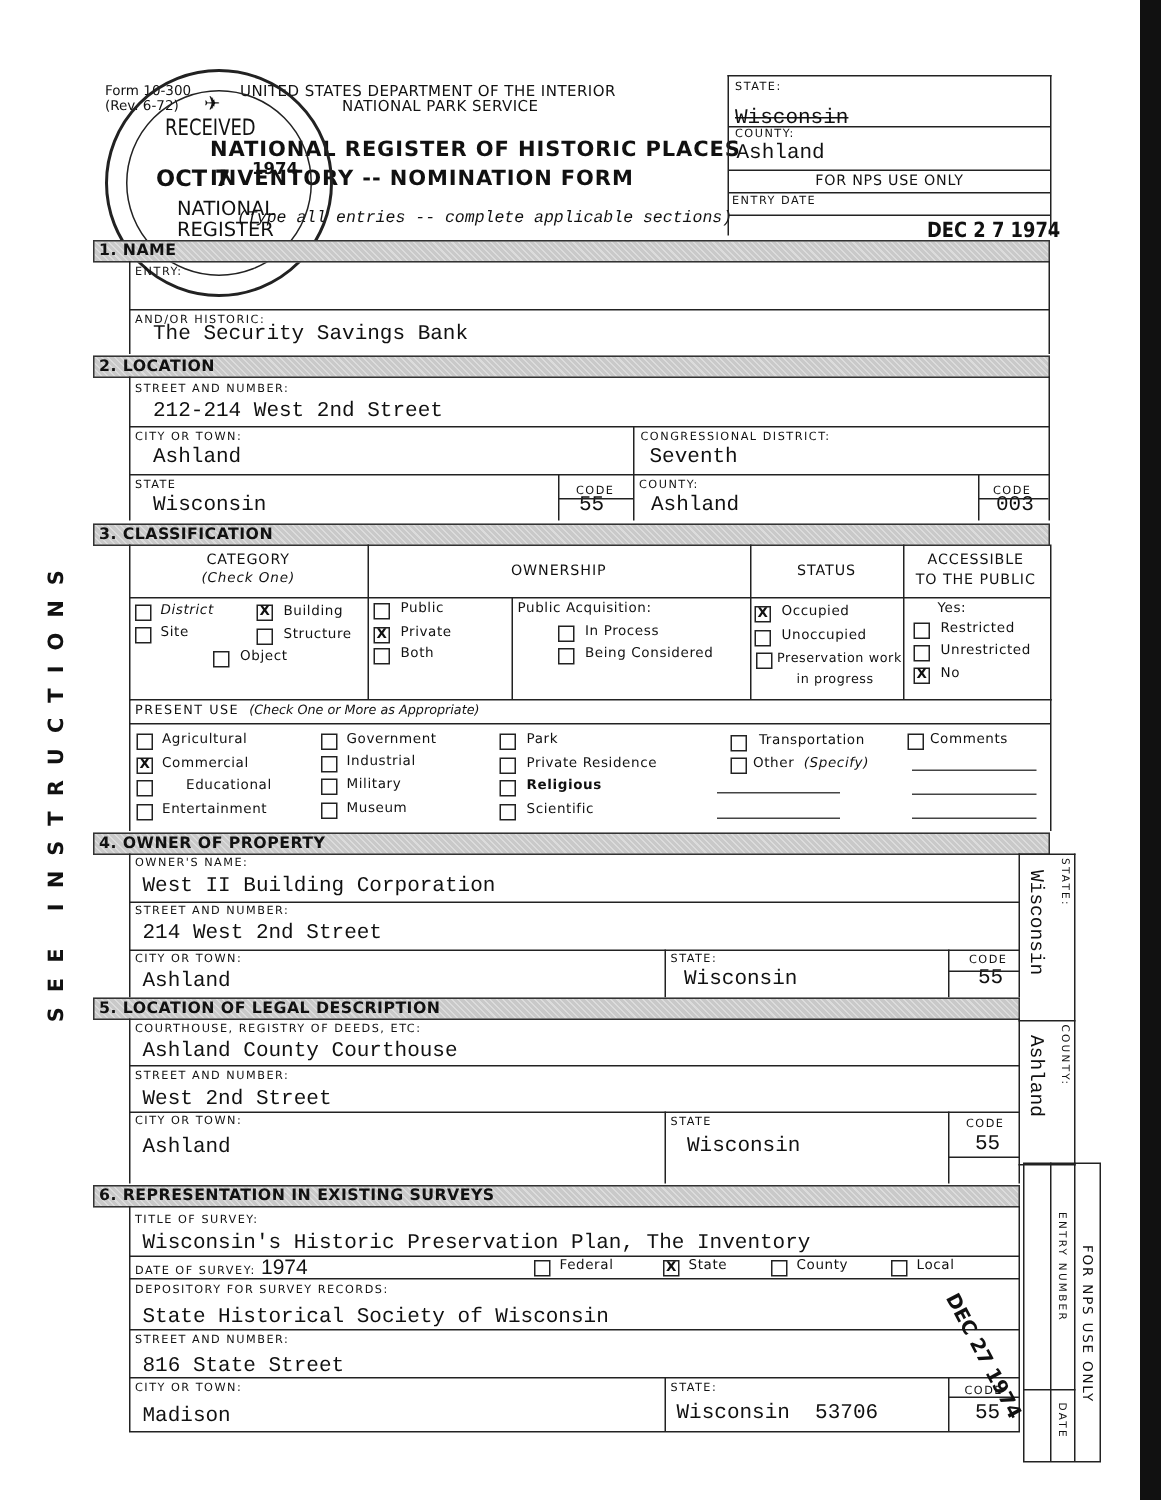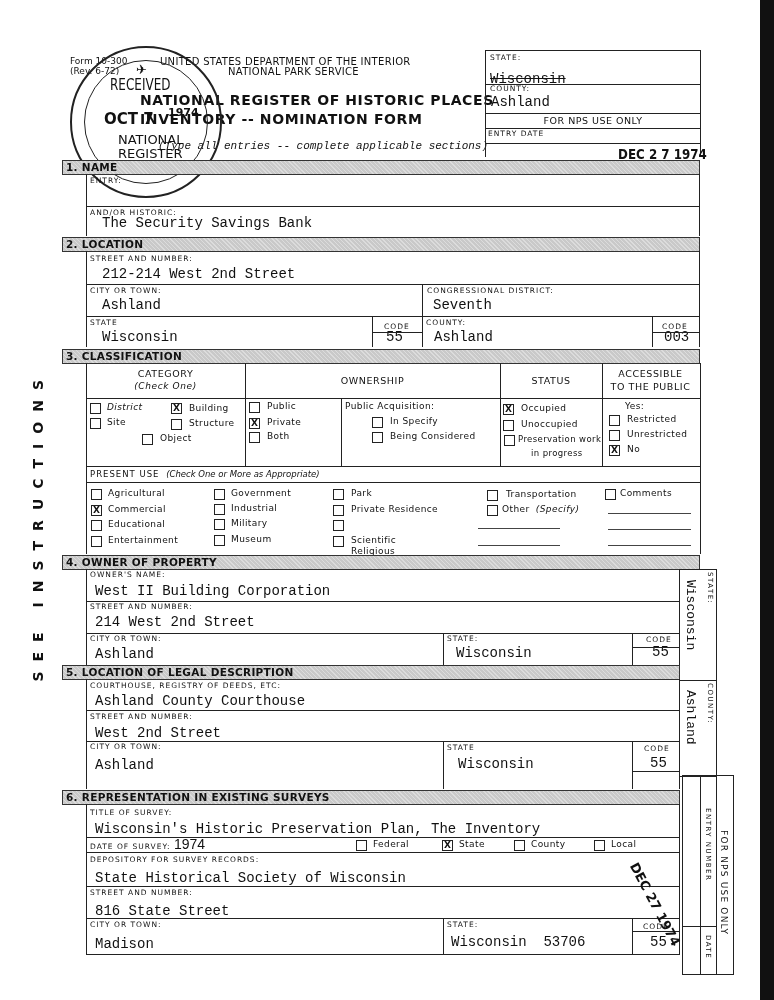--- a/index.html
+++ b/index.html
@@ -129,21 +129,21 @@
 <div class="ct" style="left:160px;top:433px;">Object</div>
 
 <div class="cb" style="left:249px;top:402px;"></div>
 <div class="ct" style="left:267px;top:401px;">Public</div>
 <div class="cb" style="left:249px;top:418px;">X</div>
 <div class="ct" style="left:267px;top:417px;">Private</div>
 <div class="cb" style="left:249px;top:432px;"></div>
 <div class="ct" style="left:267px;top:431px;">Both</div>
 <div class="ct" style="left:345px;top:401px;">Public Acquisition:</div>
 <div class="cb" style="left:372px;top:417px;"></div>
-<div class="ct" style="left:390px;top:416px;">In Specify</div>
+<div class="ct" style="left:390px;top:416px;">In Process</div>
 <div class="cb" style="left:372px;top:432px;"></div>
 <div class="ct" style="left:390px;top:431px;">Being Considered</div>
 
 <div class="cb" style="left:503px;top:404px;">X</div>
 <div class="ct" style="left:521px;top:403px;">Occupied</div>
 <div class="cb" style="left:503px;top:420px;"></div>
 <div class="ct" style="left:521px;top:419px;">Unoccupied</div>
 <div class="cb" style="left:504px;top:435px;"></div>
 <div class="ct" style="left:518px;top:434px;font-size:8.5px;">Preservation work</div>
 <div class="ct" style="left:531px;top:448px;font-size:8.5px;">in progress</div>
@@ -161,39 +161,39 @@
   <span style="letter-spacing:1px;">PRESENT USE</span>
   <span style="font-style:italic;margin-left:4px;">(Check One or More as Appropriate)</span>
 </div>
 <div class="hl" style="left:86px;top:482px;width:614px;"></div>
 
 <div class="cb" style="left:91px;top:489px;"></div>
 <div class="ct" style="left:108px;top:488px;">Agricultural</div>
 <div class="cb" style="left:91px;top:505px;">X</div>
 <div class="ct" style="left:108px;top:504px;">Commercial</div>
 <div class="cb" style="left:91px;top:520px;"></div>
-<div class="ct" style="left:108px;top:519px;">Educational</div>
+<div class="ct" style="left:124px;top:519px;">Educational</div>
 <div class="cb" style="left:91px;top:536px;"></div>
 <div class="ct" style="left:108px;top:535px;">Entertainment</div>
 
 <div class="cb" style="left:214px;top:489px;"></div>
 <div class="ct" style="left:231px;top:488px;">Government</div>
 <div class="cb" style="left:214px;top:504px;"></div>
 <div class="ct" style="left:231px;top:503px;">Industrial</div>
 <div class="cb" style="left:214px;top:519px;"></div>
 <div class="ct" style="left:231px;top:518px;">Military</div>
 <div class="cb" style="left:214px;top:535px;"></div>
 <div class="ct" style="left:231px;top:534px;">Museum</div>
 
 <div class="cb" style="left:333px;top:489px;"></div>
 <div class="ct" style="left:351px;top:488px;">Park</div>
 <div class="cb" style="left:333px;top:505px;"></div>
 <div class="ct" style="left:351px;top:504px;">Private Residence</div>
 <div class="cb" style="left:333px;top:520px;"></div>
-<div class="ct" style="left:351px;top:546px;">Religious</div>
+<div class="ct" style="left:351px;top:519px;font-weight:bold;">Religious</div>
 <div class="cb" style="left:333px;top:536px;"></div>
 <div class="ct" style="left:351px;top:535px;">Scientific</div>
 
 <div class="cb" style="left:487px;top:490px;"></div>
 <div class="ct" style="left:506px;top:489px;">Transportation</div>
 <div class="cb" style="left:487px;top:505px;"></div>
 <div class="ct" style="left:502px;top:504px;">
   <span>Other</span>
   <span style="font-style:italic;margin-left:3px;">(Specify)</span>
 </div>

